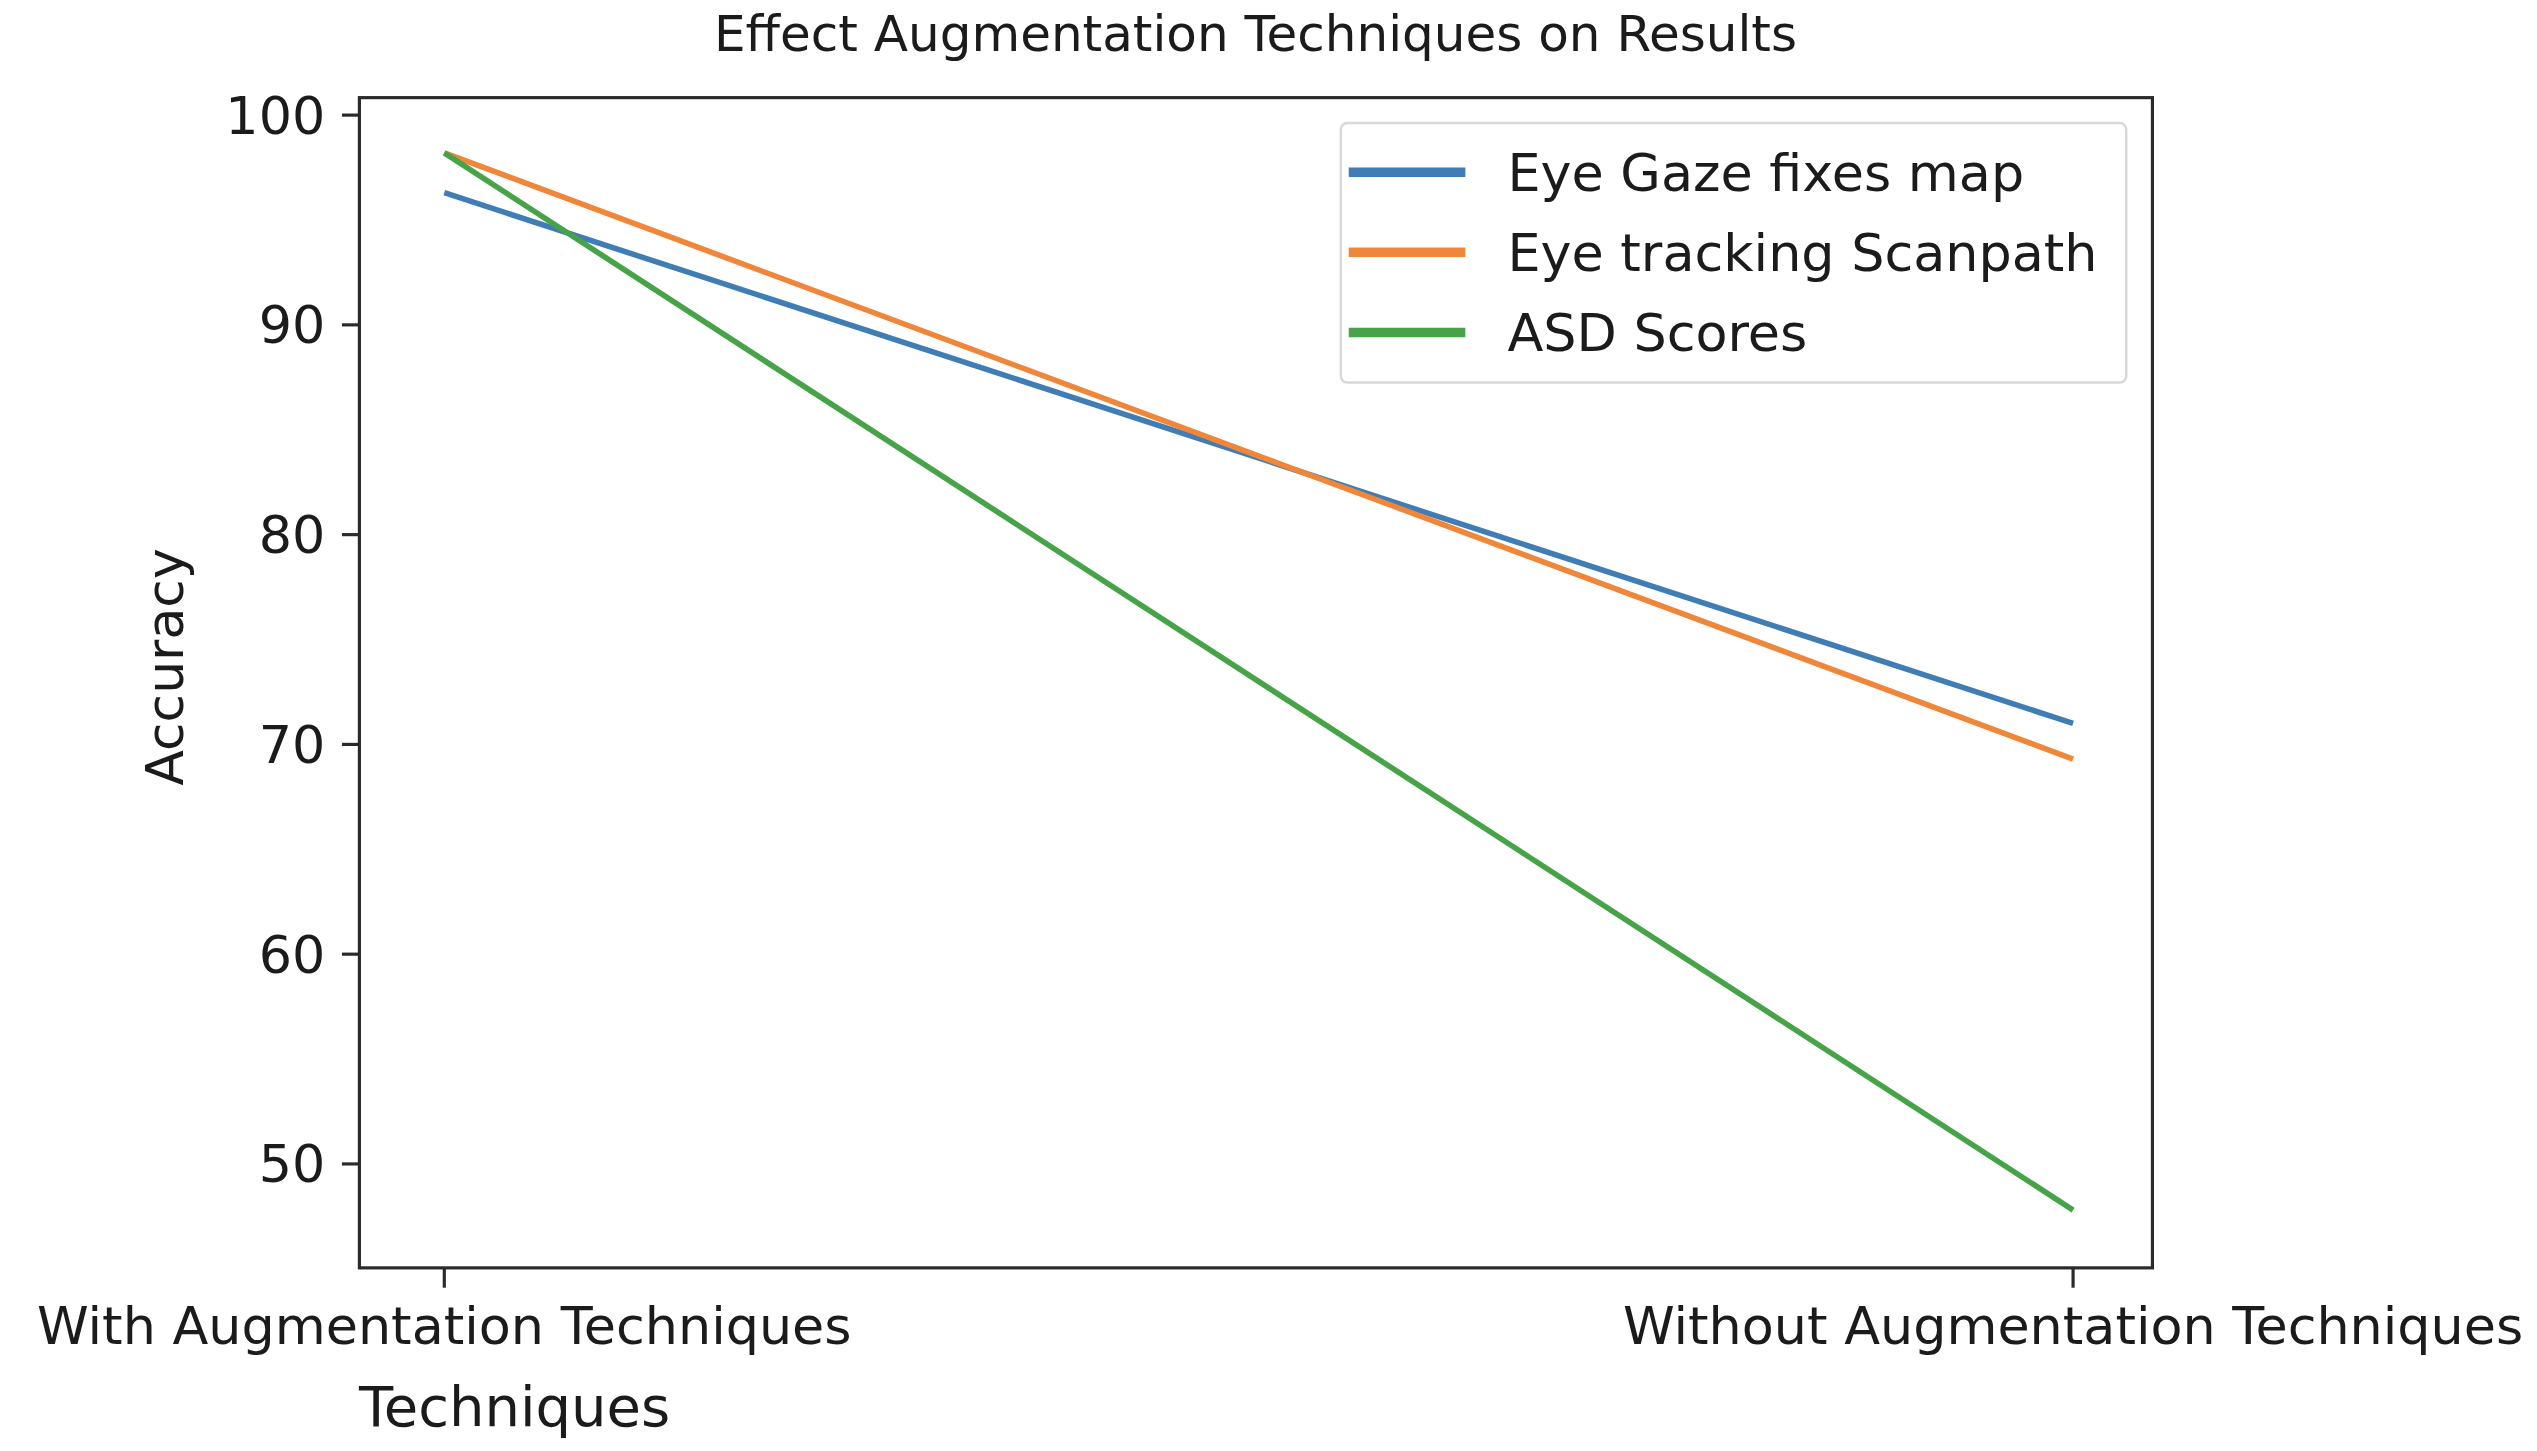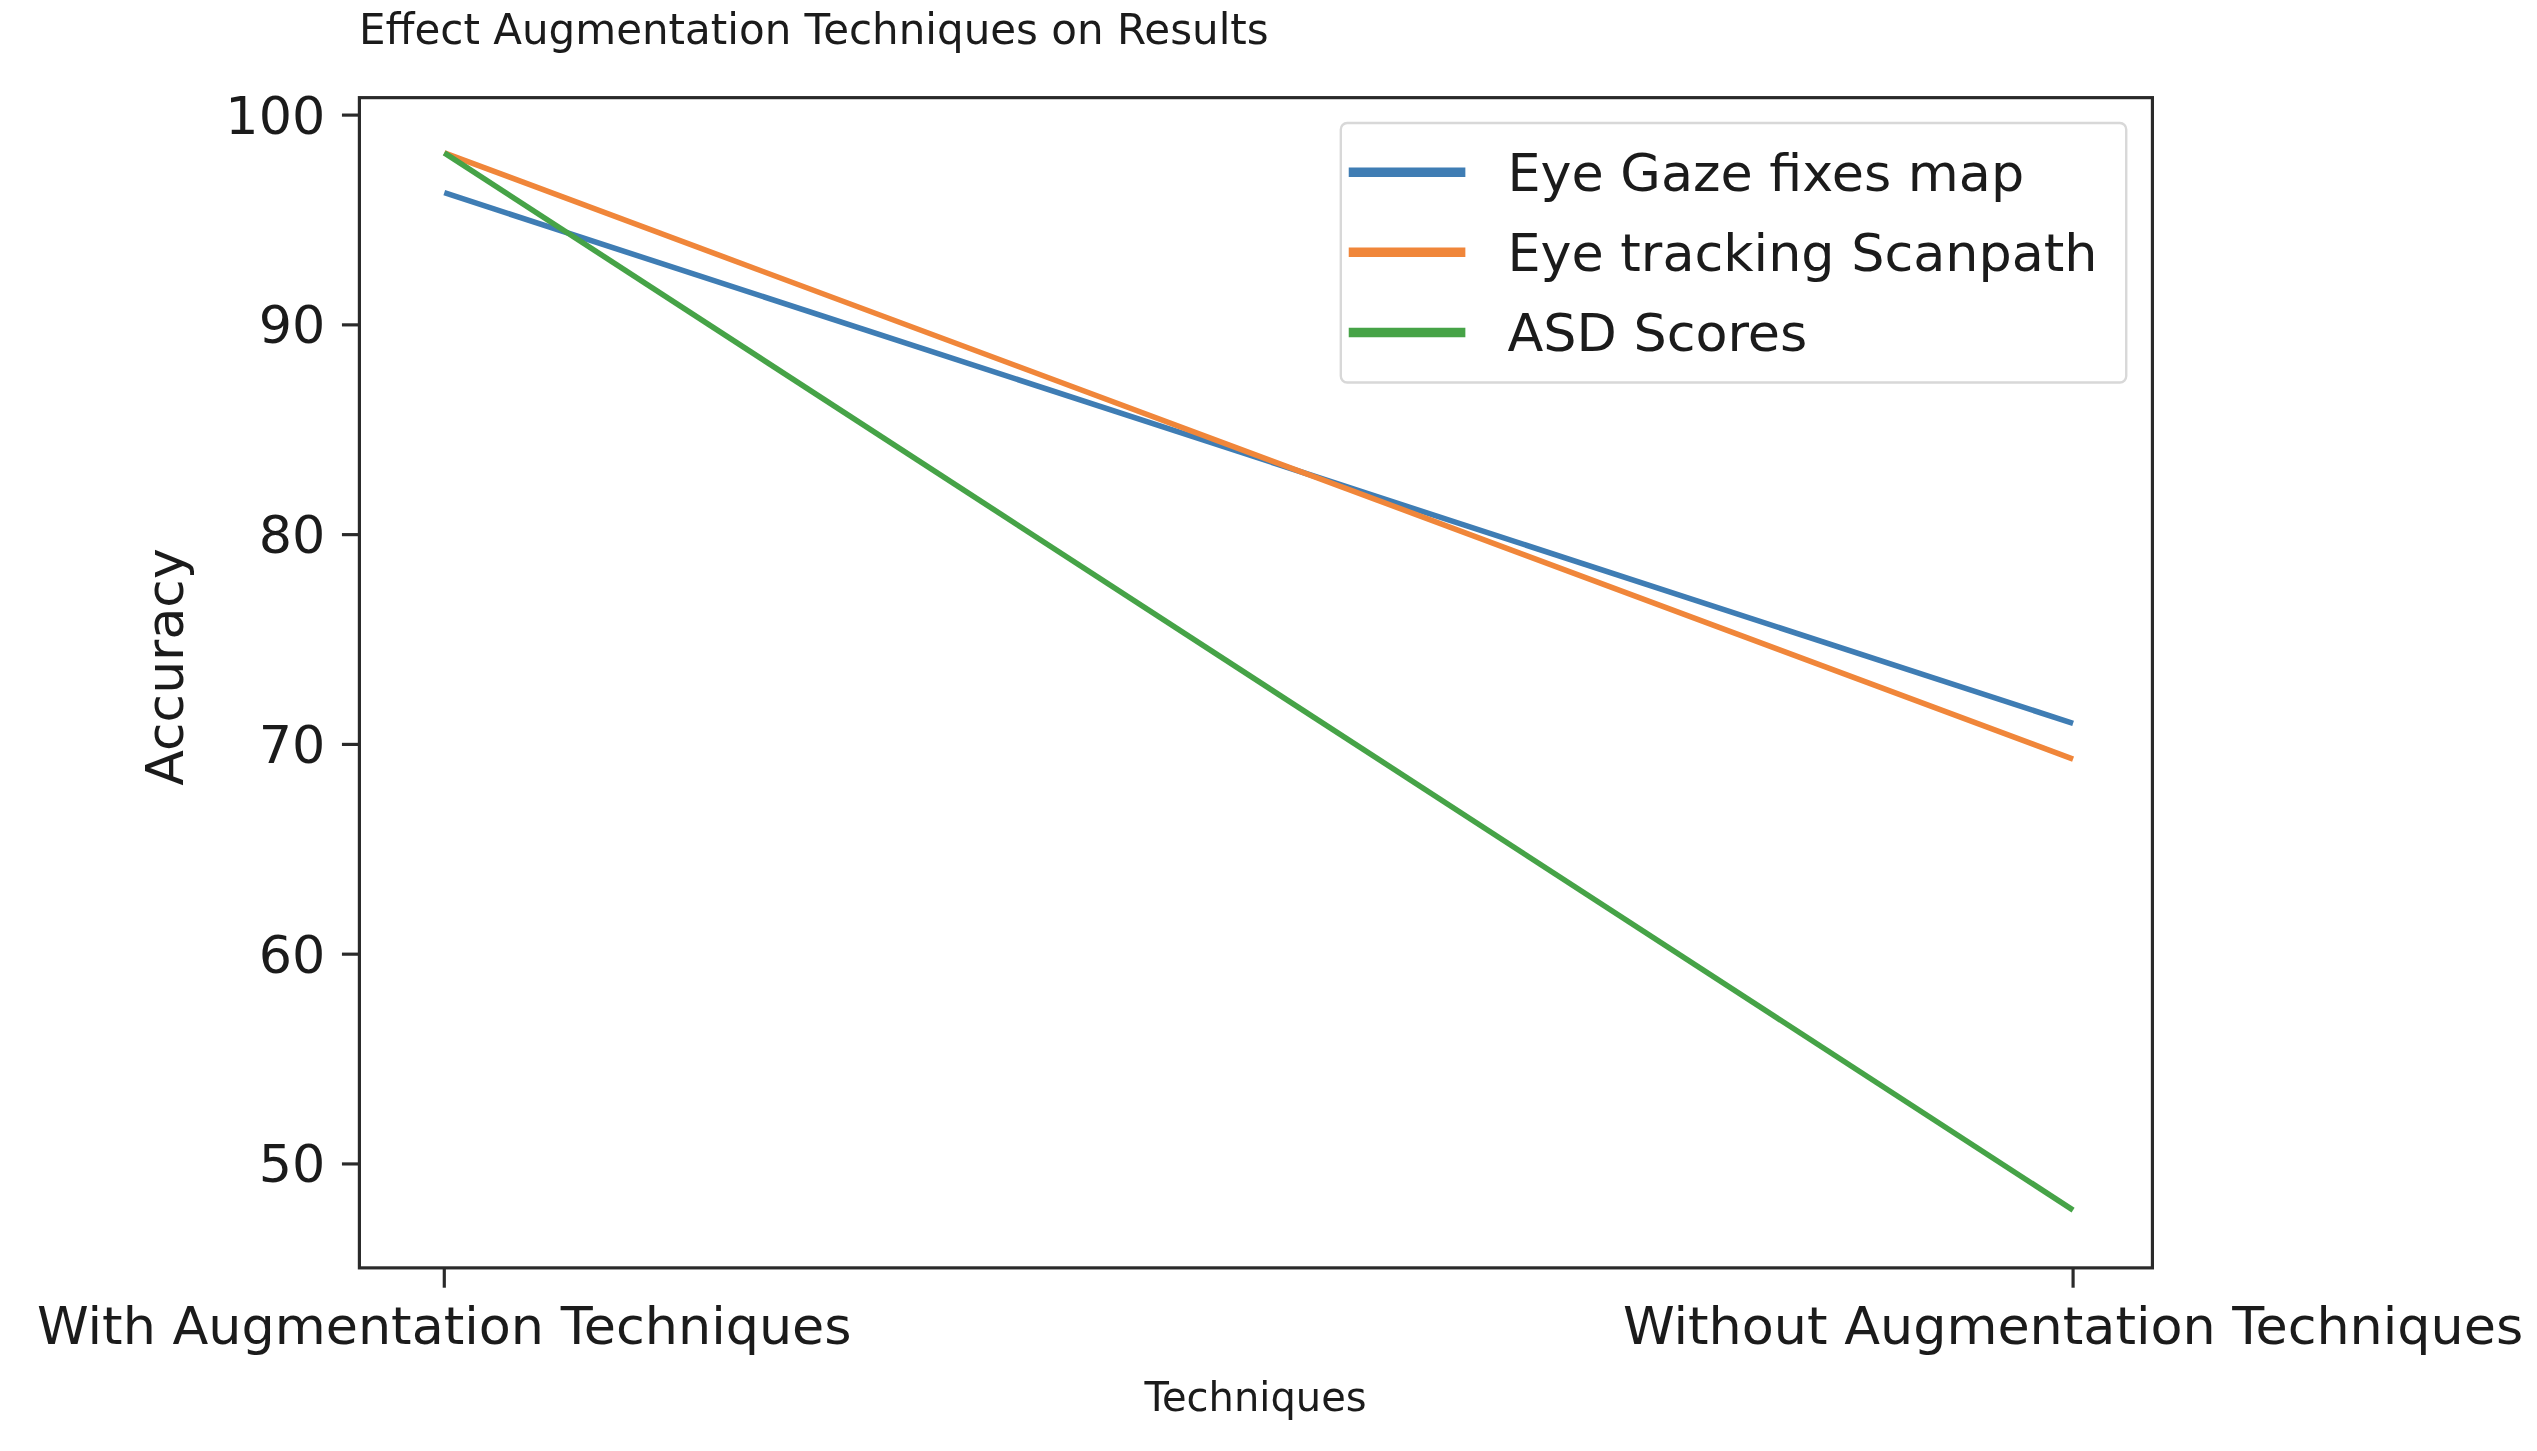--- a/index.html
+++ b/index.html
@@ -6,26 +6,26 @@
   body {
     width: 2538px; height: 1452px;
     position: relative; overflow: hidden;
     font-family: "DejaVu Sans", "Liberation Sans", sans-serif;
     color: #1b1b1b;
   }
   .figure { position: absolute; inset: 0; background: #ffffff; }
   #plot { position: absolute; left: 0; top: 0; width: 2538px; height: 1452px; display: block; }
   .title {
     position: absolute; left: 359px; width: 1793px; top: 8px;
-    font-size: 42px; line-height: 1.05; color: #1b1b1b;
+    text-align: center; font-size: 50px; line-height: 1.05; color: #1b1b1b;
     white-space: nowrap;
   }
   .xlabel {
     position: absolute; left: 359px; width: 1793px; top: 1374px;
-    text-align: center; font-size: 40px; color: #1b1b1b; white-space: nowrap;
+    font-size: 56px; color: #1b1b1b; white-space: nowrap;
   }
   .ylabel {
     position: absolute; left: 165px; top: 667px;
     transform: translate(-50%, -50%) rotate(-90deg);
     font-size: 52px; color: #1b1b1b; white-space: nowrap;
   }
 </style>
 </head>
 <body>
 

